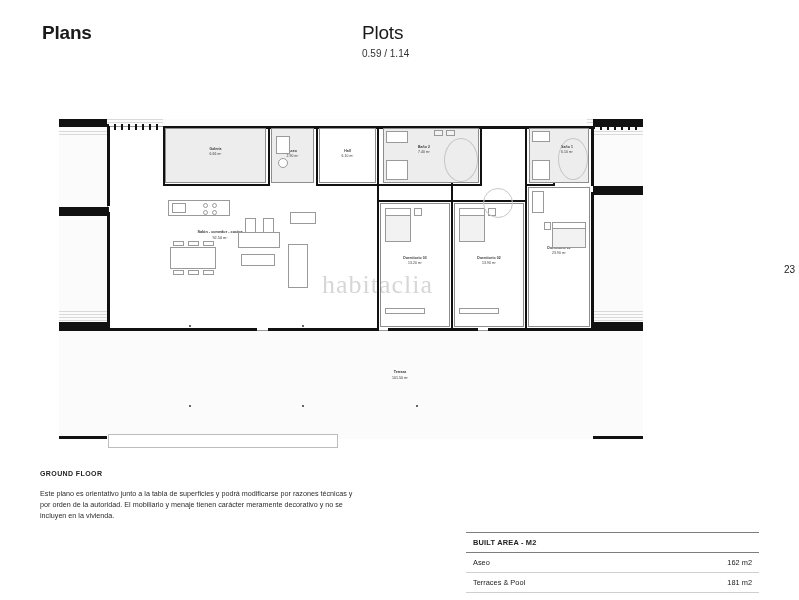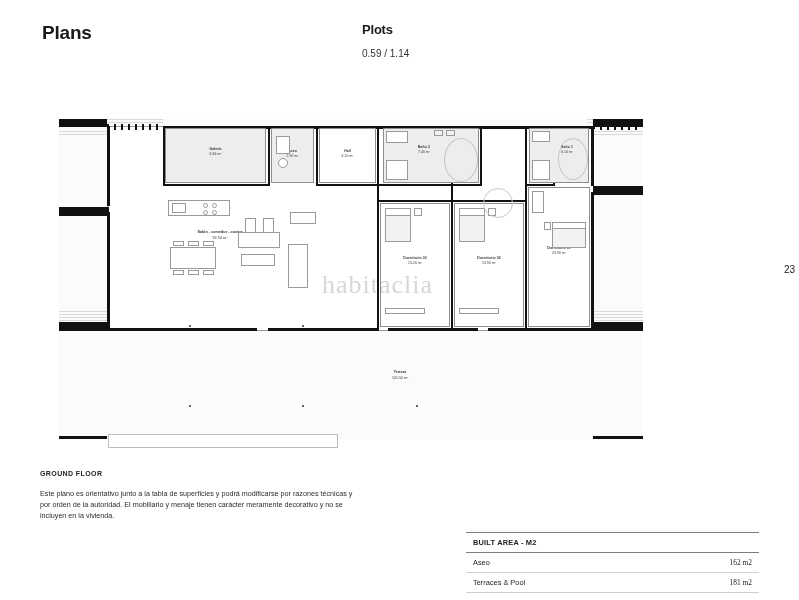--- a/index.html
+++ b/index.html
@@ -13,21 +13,21 @@
   }
   .page { position: relative; width: 799px; height: 600px; background: #fff; }
 
   
   .h-plans {
     position: absolute; left: 42px; top: 22px;
     font-size: 19px; font-weight: bold; letter-spacing: -0.2px;
   }
   .h-plots {
     position: absolute; left: 362px; top: 22px;
-    font-size: 13px; font-weight: bold; letter-spacing: -0.2px;
+    font-size: 19px; font-weight: normal; letter-spacing: -0.2px;
   }
   .h-plots-sub {
     position: absolute; left: 362px; top: 48px;
     font-size: 10px; color: #333;
   }
   .page-number {
     position: absolute; right: 4px; top: 264px;
     font-size: 10px; color: #222;
   }
 
@@ -125,21 +125,21 @@
   }
   .table .row {
     display: flex; justify-content: space-between; align-items: center;
     border-bottom: 1px solid #cfcfcf;
     padding: 5px 7px 5px 7px;
     font-size: 7.4px; color: #222;
   }
   .table .row.head {
     font-weight: bold; border-bottom: 1px solid #7d7d7d; letter-spacing: 0.2px;
   }
-  .table .row .val { color: #222; font-family: Liberation Serif, serif; }
+  .table .row .val { color: #222; }
 </style>
 </head>
 <body>
 
 <div class="page">
 
   <div class="h-plans">Plans</div>
   <div class="h-plots">Plots</div>
   <div class="h-plots-sub">0.59 / 1.14</div>
   <div class="page-number">23</div>

